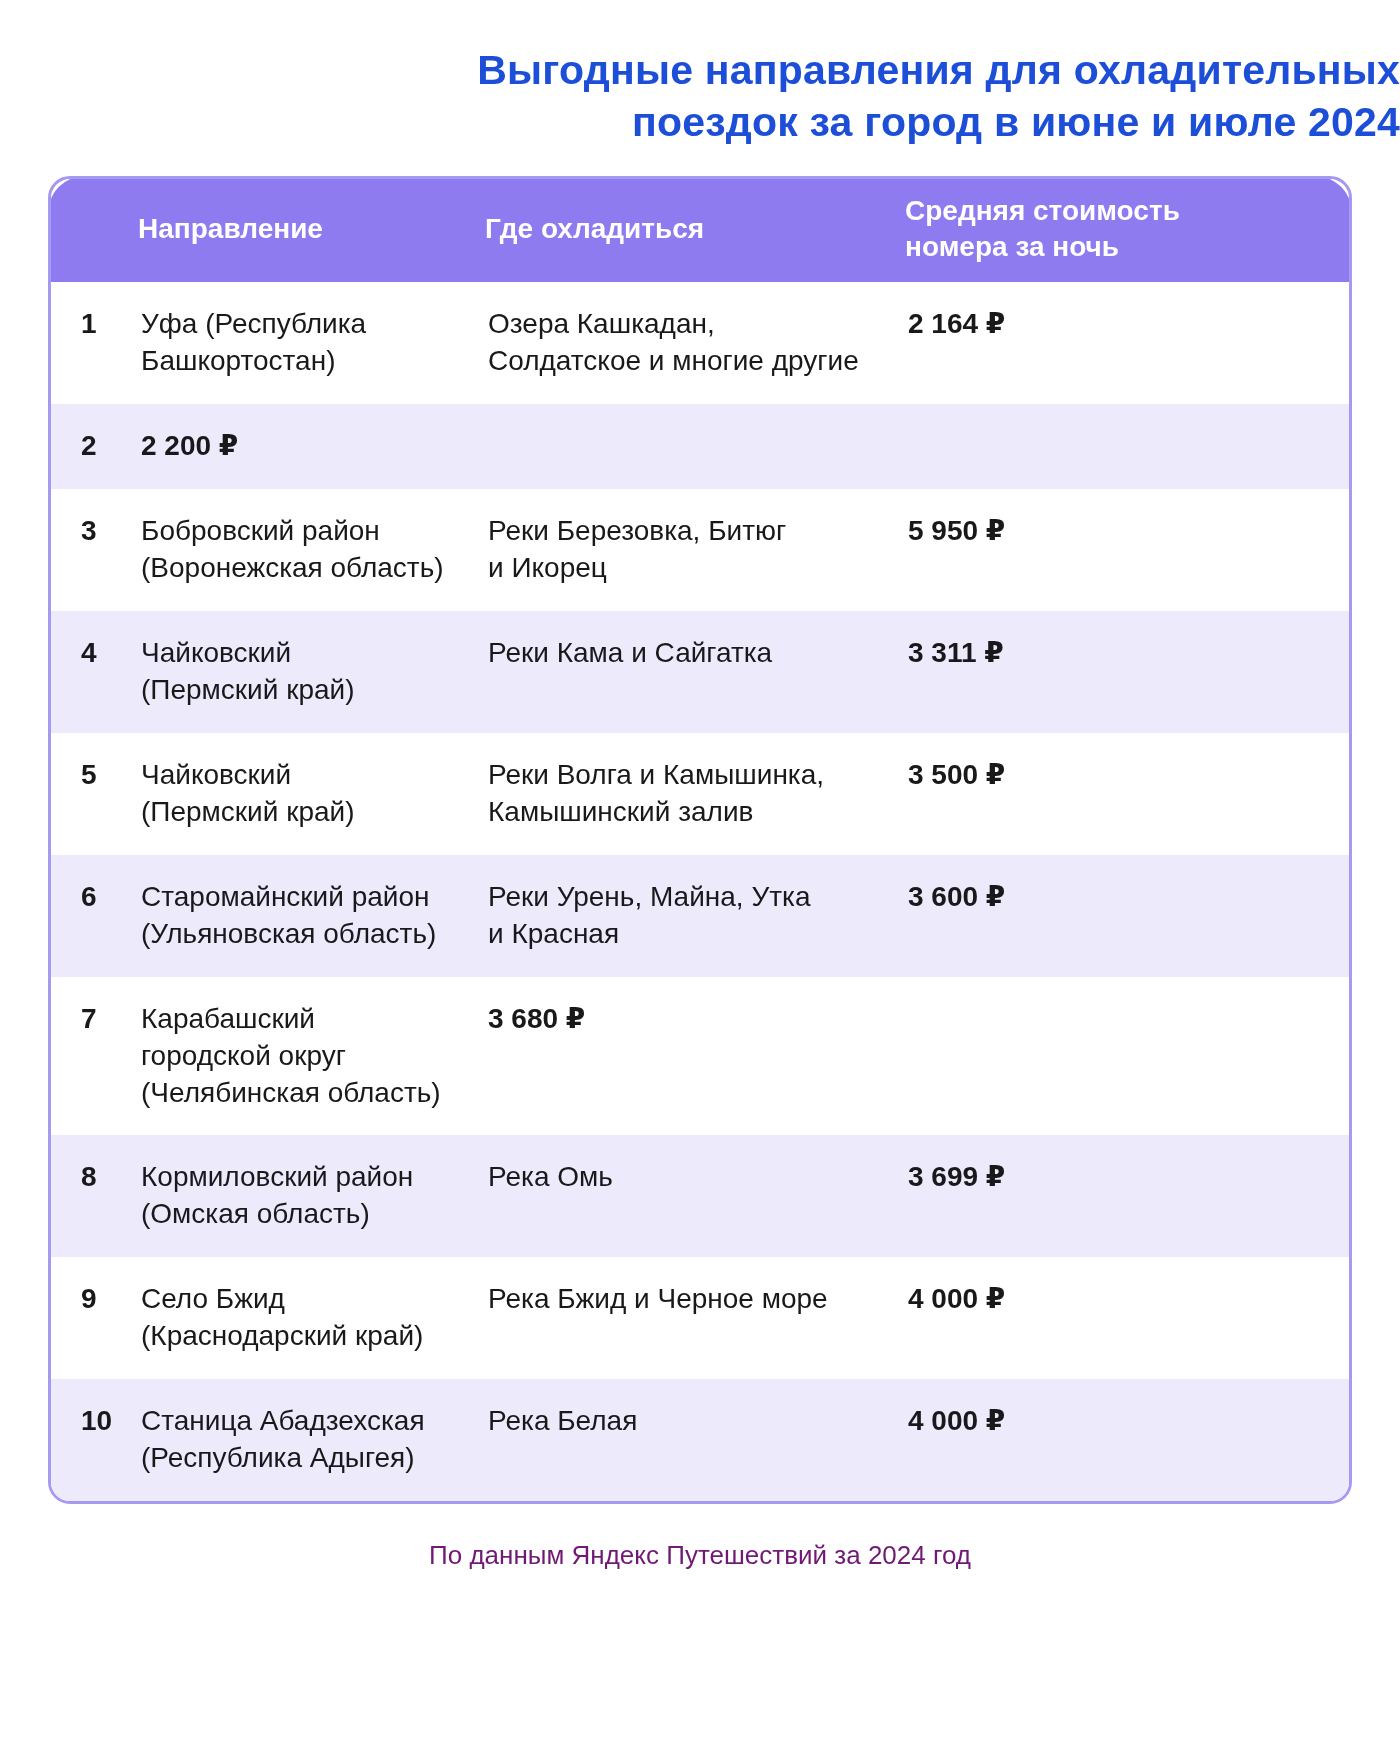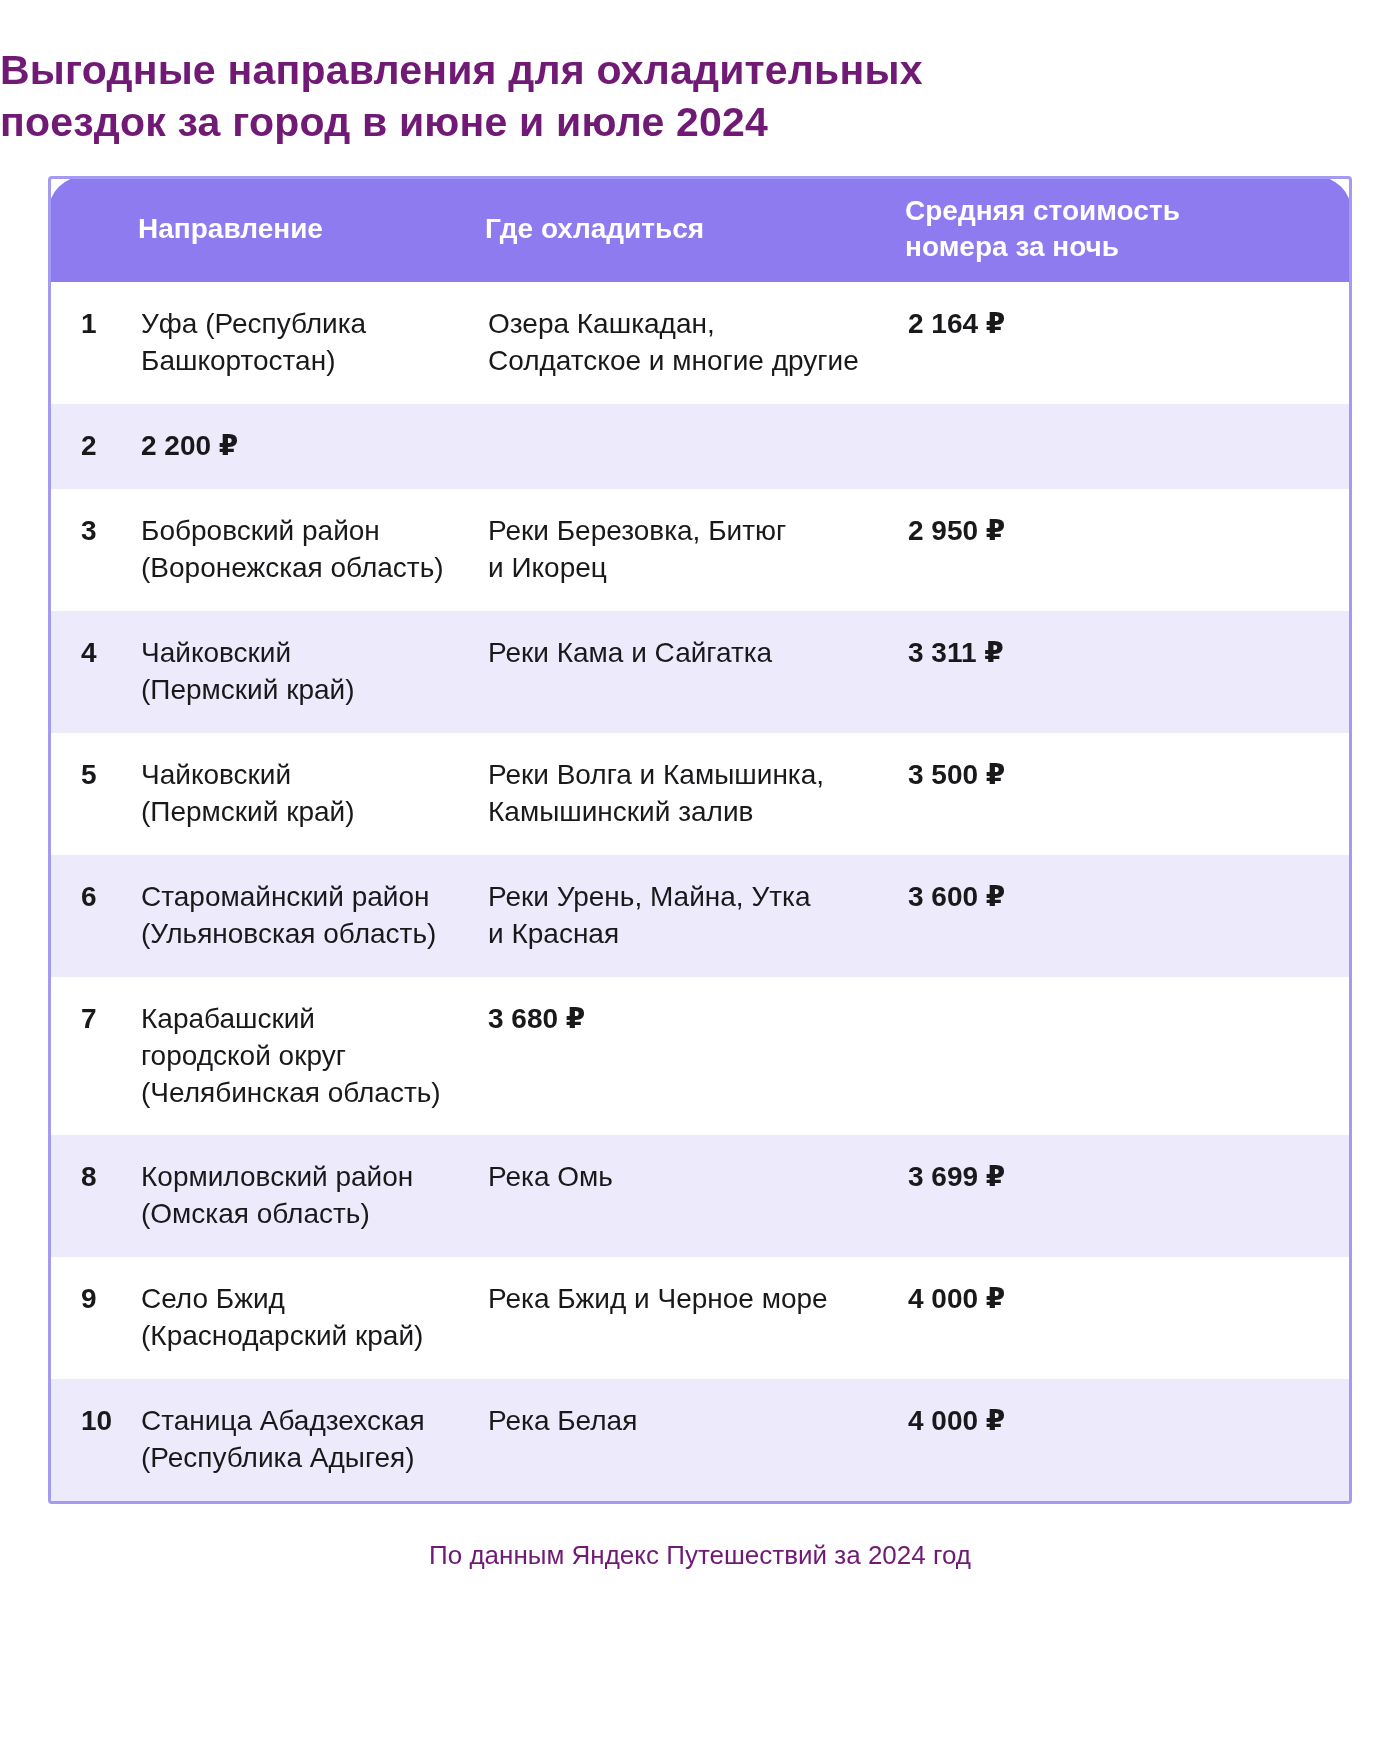--- a/index.html
+++ b/index.html
@@ -18,29 +18,29 @@
     overflow:hidden;
   }
   .page{
     width:1400px;height:1738px;
     padding-top:44px;
   }
   .title{
     font-size:41px;
     font-weight:700;
     line-height:1.27;
-    text-align:left;
-    color:#701a75;
+    text-align:right;
+    color:#1d4ed8;
     white-space:pre-line;
     letter-spacing:0.2px;
   }
   .table-card{
     margin:28px 48px 0 48px;
     border:3px solid var(--border-color);
-    border-radius:4px;
+    border-radius:22px;
     overflow:hidden;
     background:#ffffff;
   }
   .grid-row{
     display:grid;
     grid-template-columns:90px 347px 420px 1fr;
     align-items:start;
   }
   .thead{
     background:var(--header-bg);
@@ -107,21 +107,21 @@
         <div class="grid-row trow alt">
     <div class="cell rank">2</div>
     <div class="cell price">2 200 ₽</div>
   </div>
         <div class="grid-row trow">
     <div class="cell rank">3</div>
     <div class="cell destination">Бобровский район
 (Воронежская область)</div>
     <div class="cell where">Реки Березовка, Битюг
 и Икорец</div>
-    <div class="cell price">2 950 ₽</div>
+    <div class="cell price">5 950 ₽</div>
   </div>
         <div class="grid-row trow alt">
     <div class="cell rank">4</div>
     <div class="cell destination">Чайковский
 (Пермский край)</div>
     <div class="cell where">Реки Кама и Сайгатка</div>
     <div class="cell price">3 311 ₽</div>
   </div>
         <div class="grid-row trow">
     <div class="cell rank">5</div>

